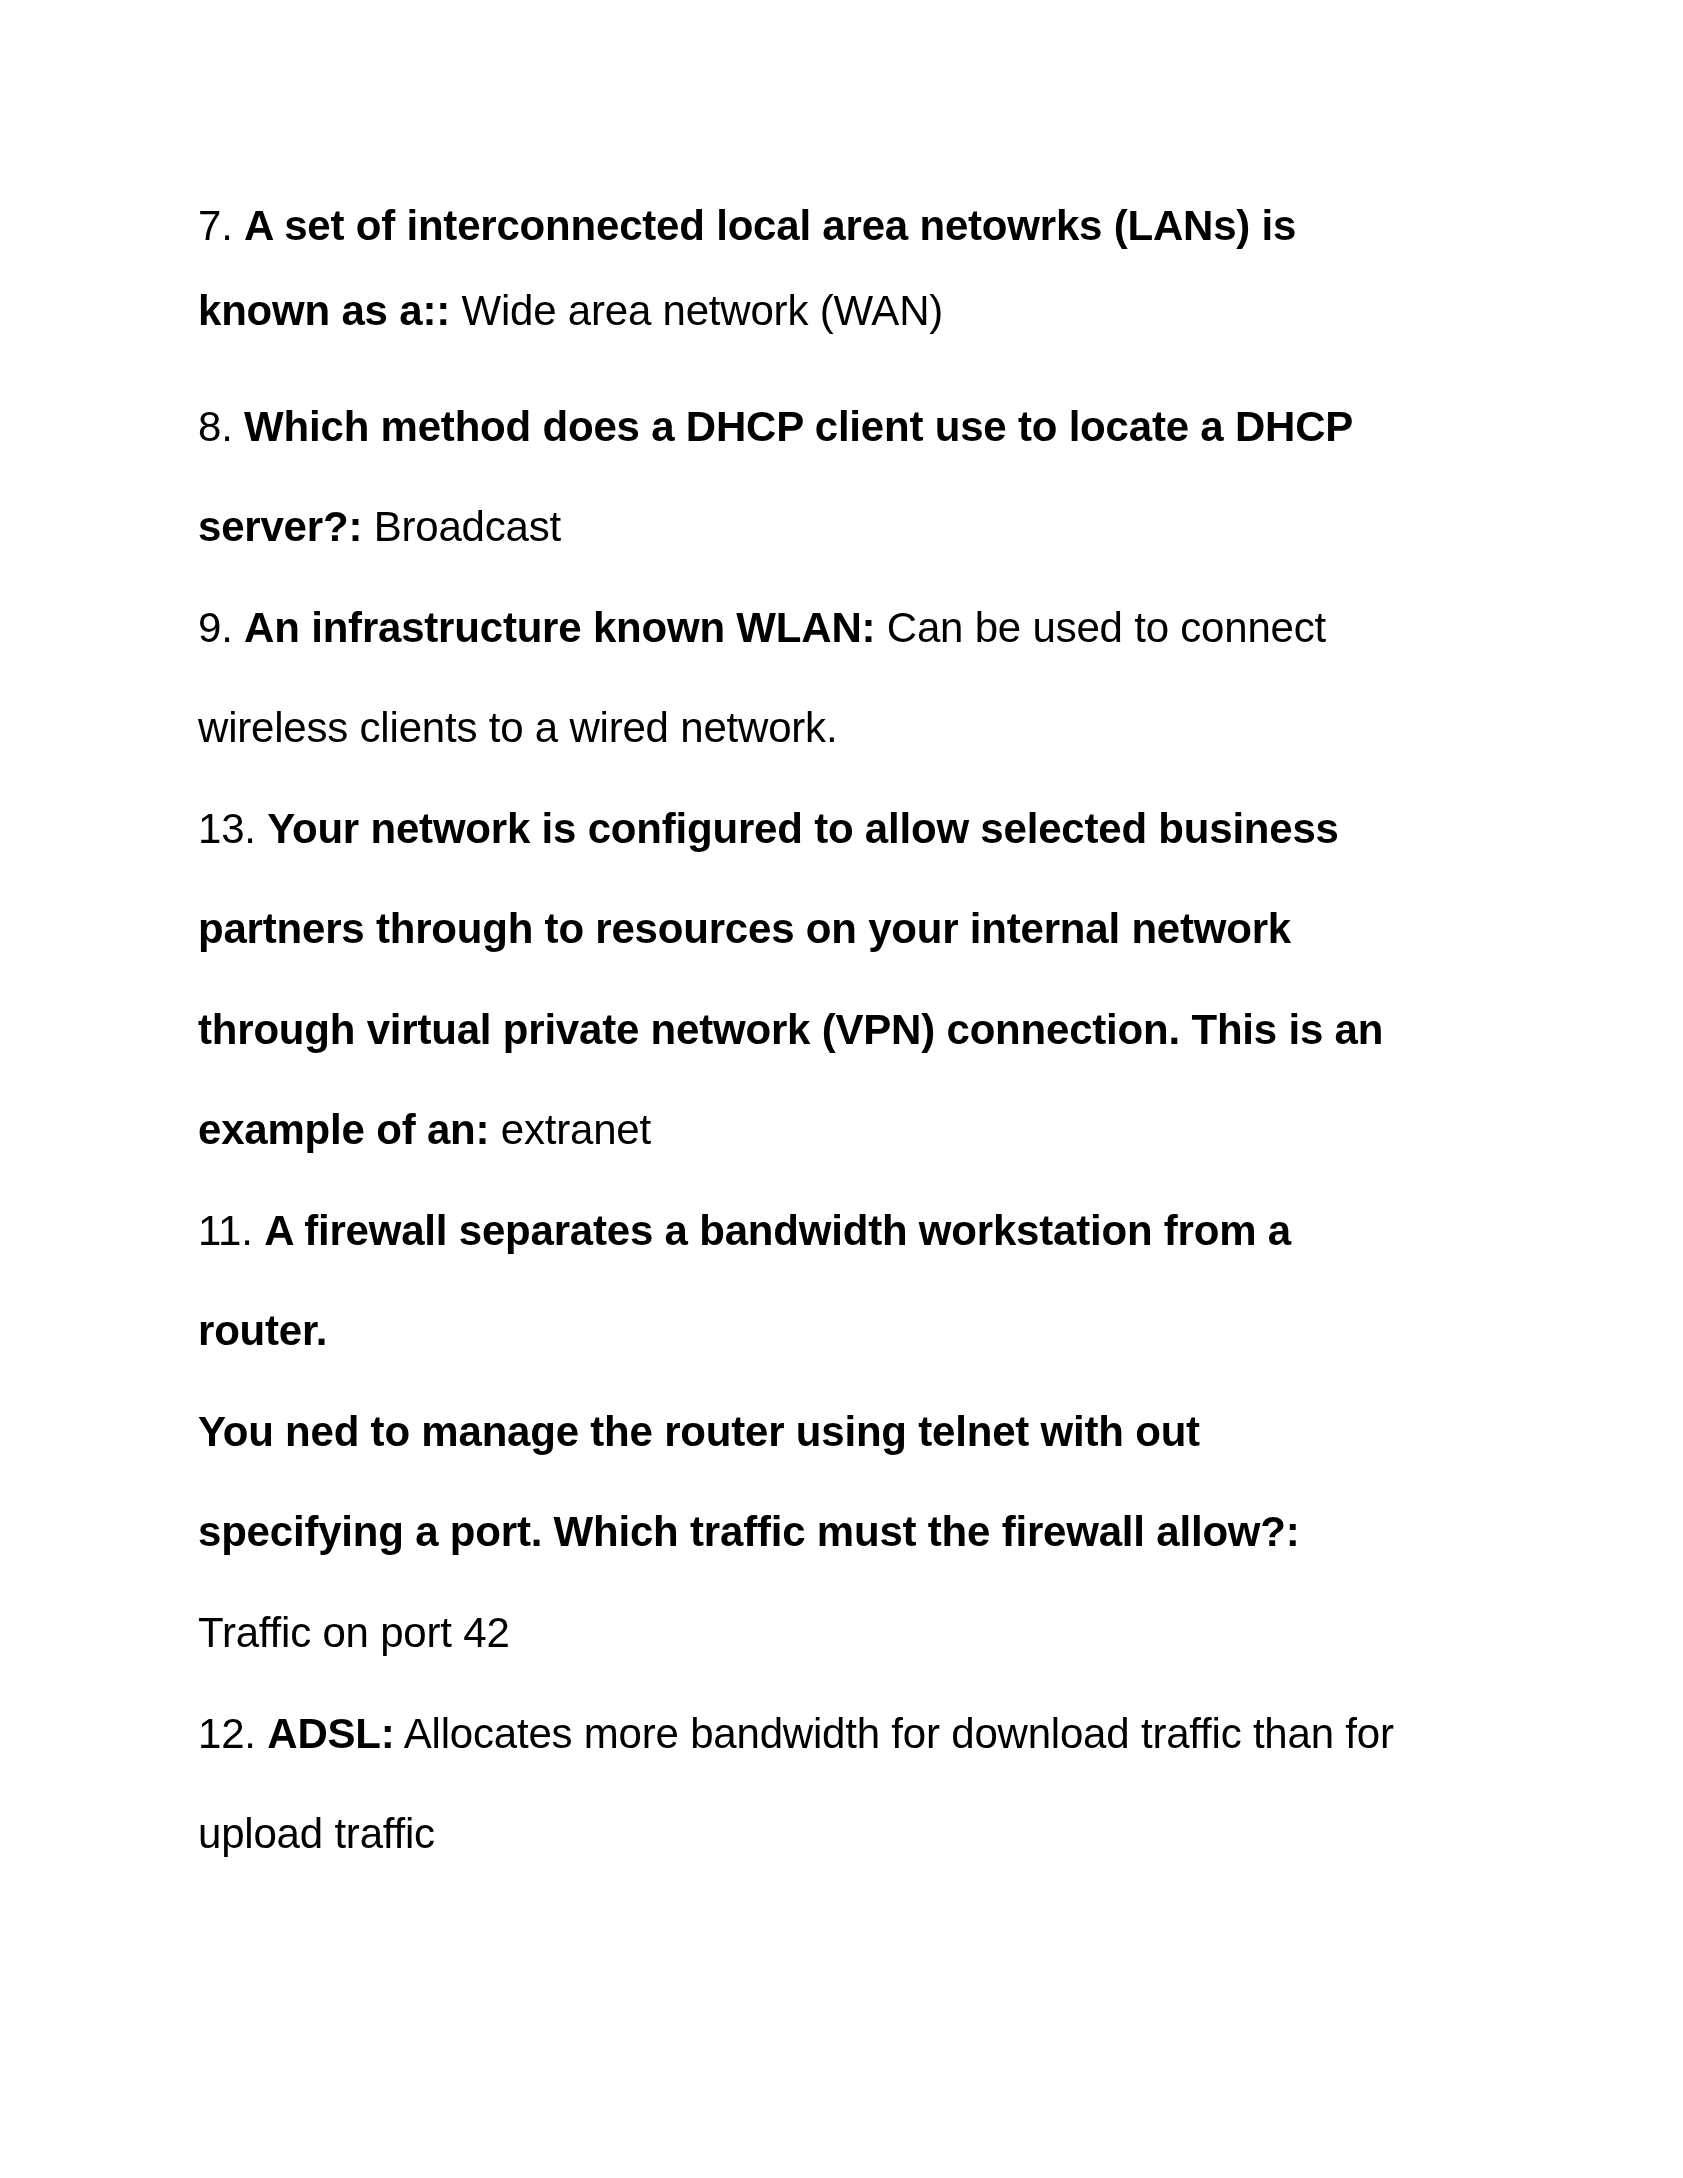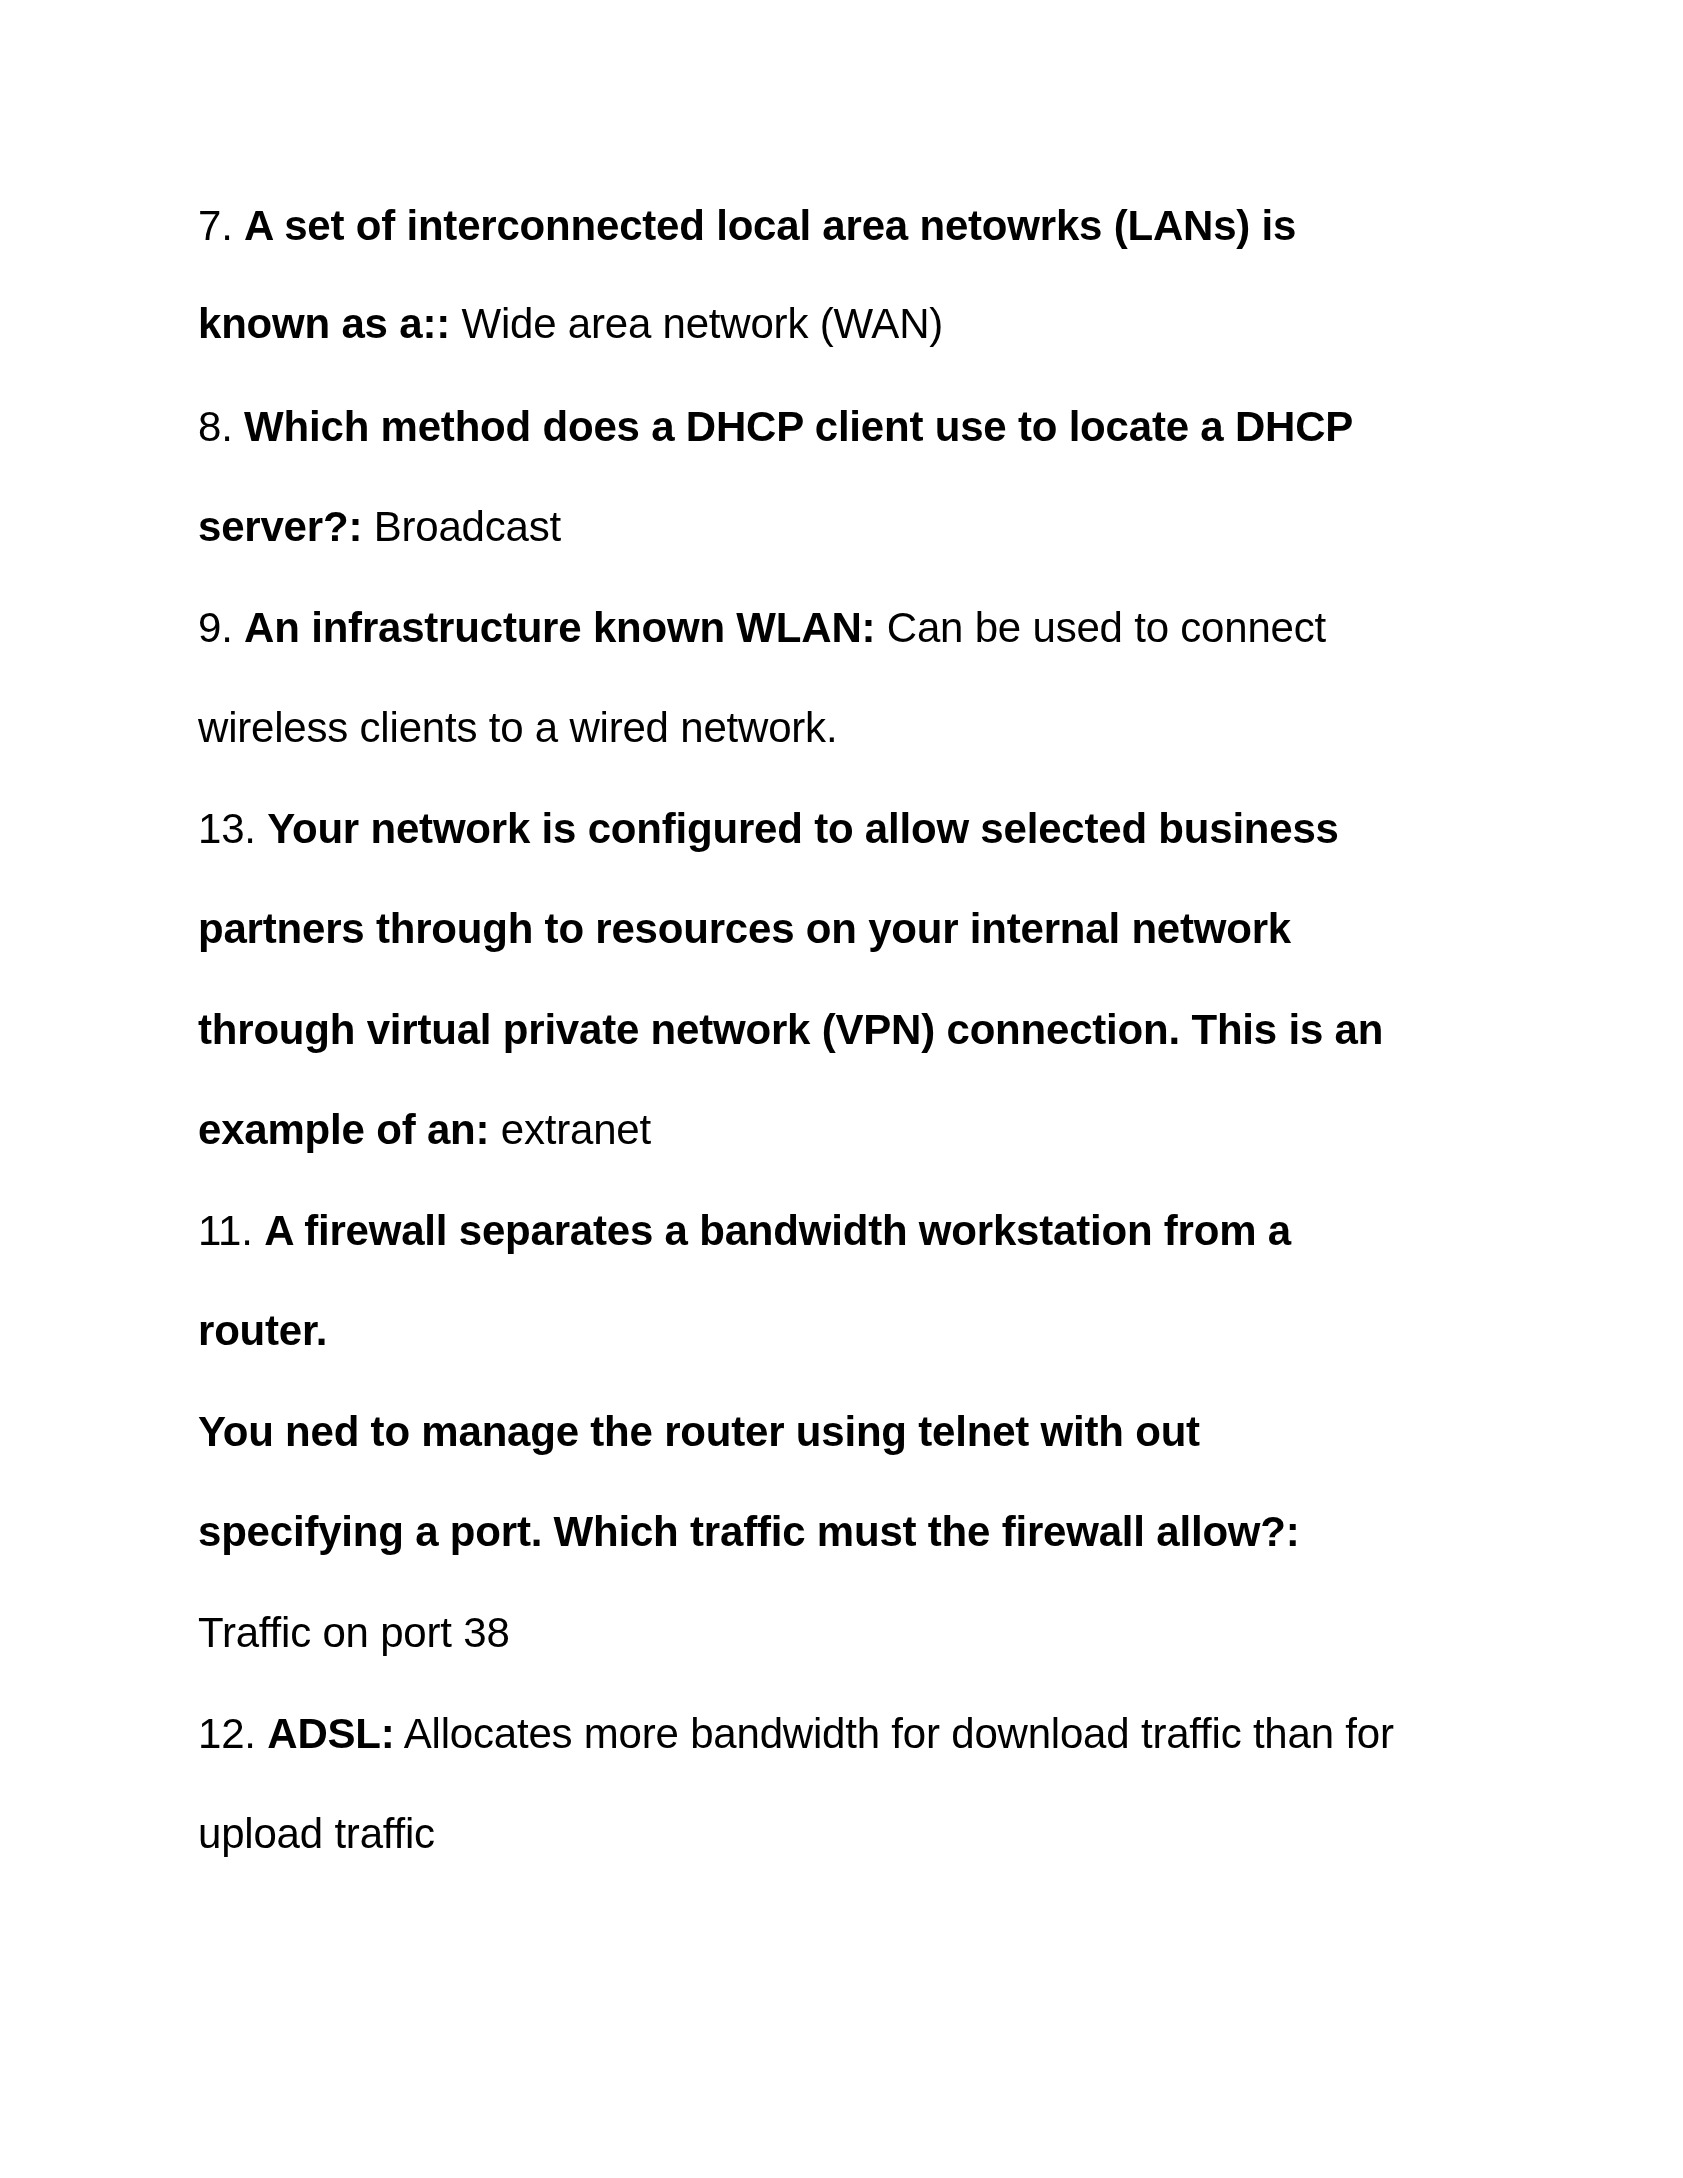--- a/index.html
+++ b/index.html
@@ -34,36 +34,36 @@
     }
     .b { font-weight: bold; }
     .n { font-weight: normal; }
   </style>
 </head>
 <body>
 
 <div class="page">
 
   <div class="line" style="top:201px"><span class="n">7. </span><span class="b">A set of interconnected local area netowrks (LANs) is</span></div>
-  <div class="line" style="top:299px"><span class="b">known as a::</span><span class="n"> Wide area network (WAN)</span></div>
+  <div class="line" style="top:286px"><span class="b">known as a::</span><span class="n"> Wide area network (WAN)</span></div>
 
   <div class="line" style="top:402px"><span class="n">8. </span><span class="b">Which method does a DHCP client use to locate a DHCP</span></div>
   <div class="line" style="top:502px"><span class="b">server?:</span><span class="n"> Broadcast</span></div>
 
   <div class="line" style="top:603px"><span class="n">9. </span><span class="b">An infrastructure known WLAN:</span><span class="n"> Can be used to connect</span></div>
   <div class="line" style="top:703px"><span class="n">wireless clients to a wired network.</span></div>
 
   <div class="line" style="top:804px"><span class="n">13. </span><span class="b">Your network is configured to allow selected business</span></div>
   <div class="line" style="top:904px"><span class="b">partners through to resources on your internal network</span></div>
   <div class="line" style="top:1105px"><span class="b">example of an:</span><span class="n"> extranet</span></div>
   <div class="line" style="top:1005px"><span class="b">through virtual private network (VPN) connection. This is an</span></div>
 
   <div class="line" style="top:1206px"><span class="n">11. </span><span class="b">A firewall separates a bandwidth workstation from a</span></div>
   <div class="line" style="top:1306px"><span class="b">router.</span></div>
   <div class="line" style="top:1407px"><span class="b">You ned to manage the router using telnet with out</span></div>
   <div class="line" style="top:1507px"><span class="b">specifying a port. Which traffic must the firewall allow?:</span></div>
-  <div class="line" style="top:1608px"><span class="n">Traffic on port 38</span></div>
+  <div class="line" style="top:1608px"><span class="n">Traffic on port 42</span></div>
 
   <div class="line" style="top:1709px"><span class="n">12. </span><span class="b">ADSL:</span><span class="n"> Allocates more bandwidth for download traffic than for</span></div>
   <div class="line" style="top:1809px"><span class="n">upload traffic</span></div>
 
 </div>
 
 
 </body></html>

